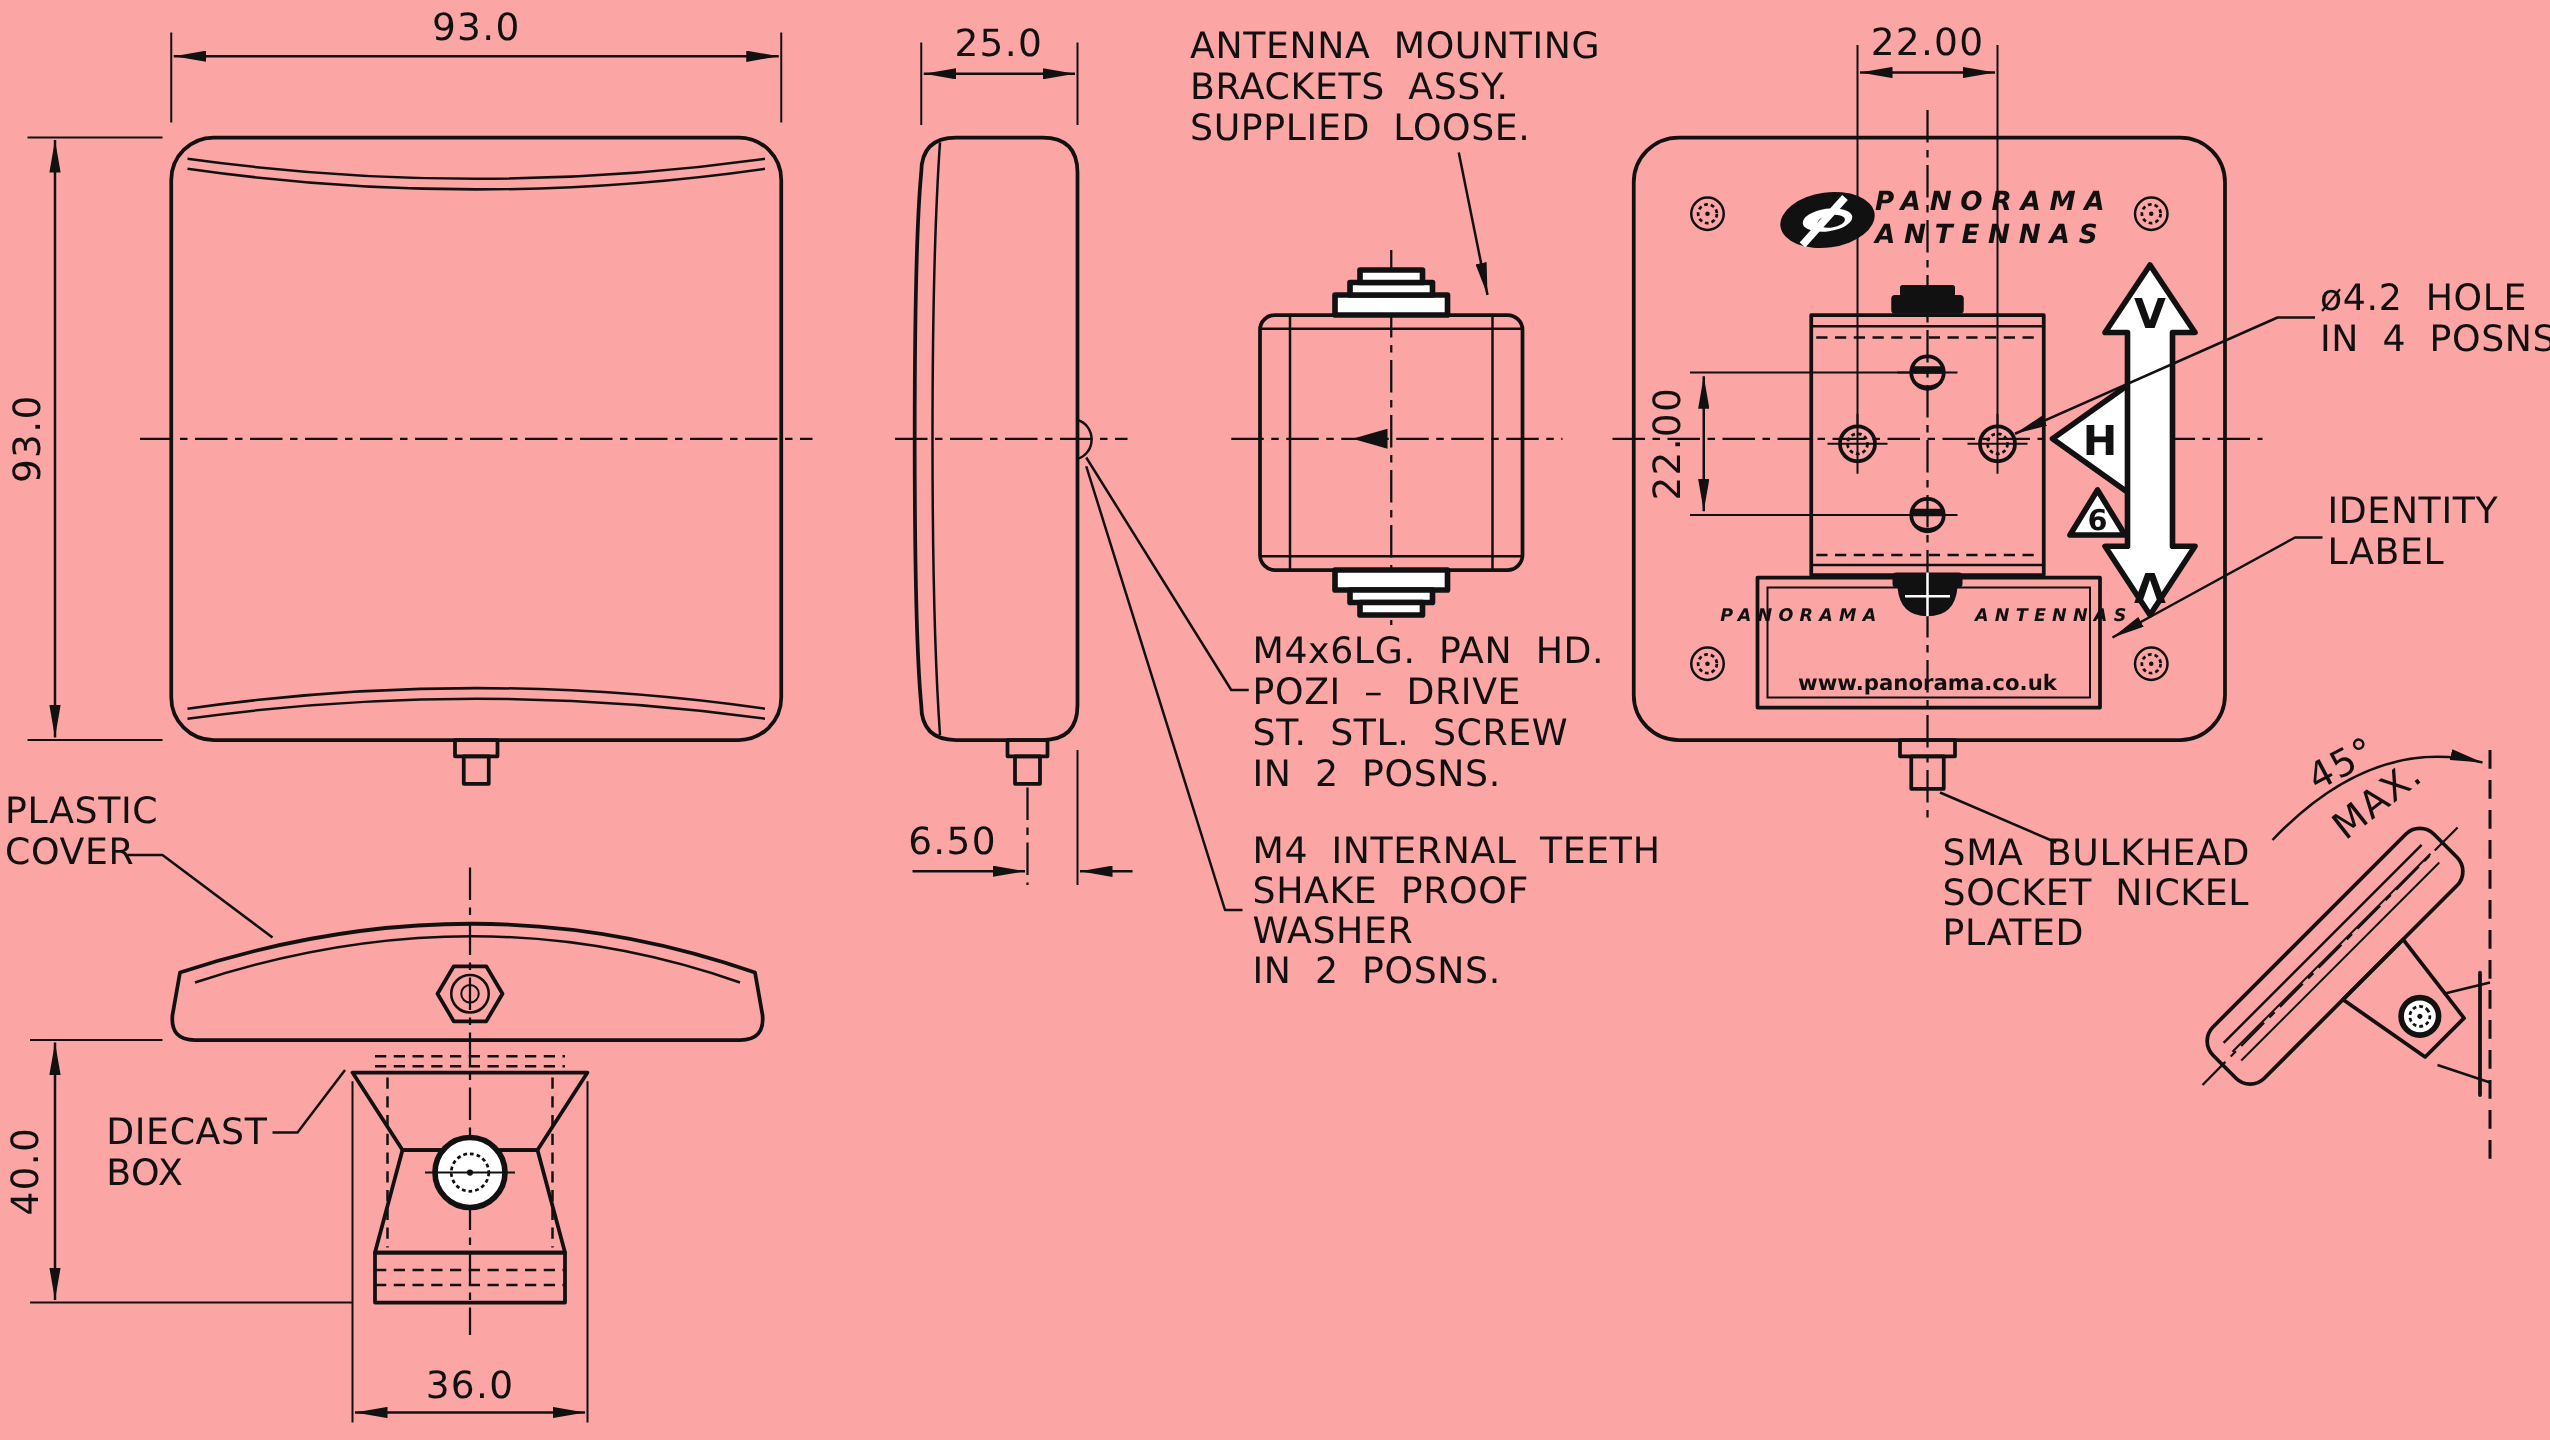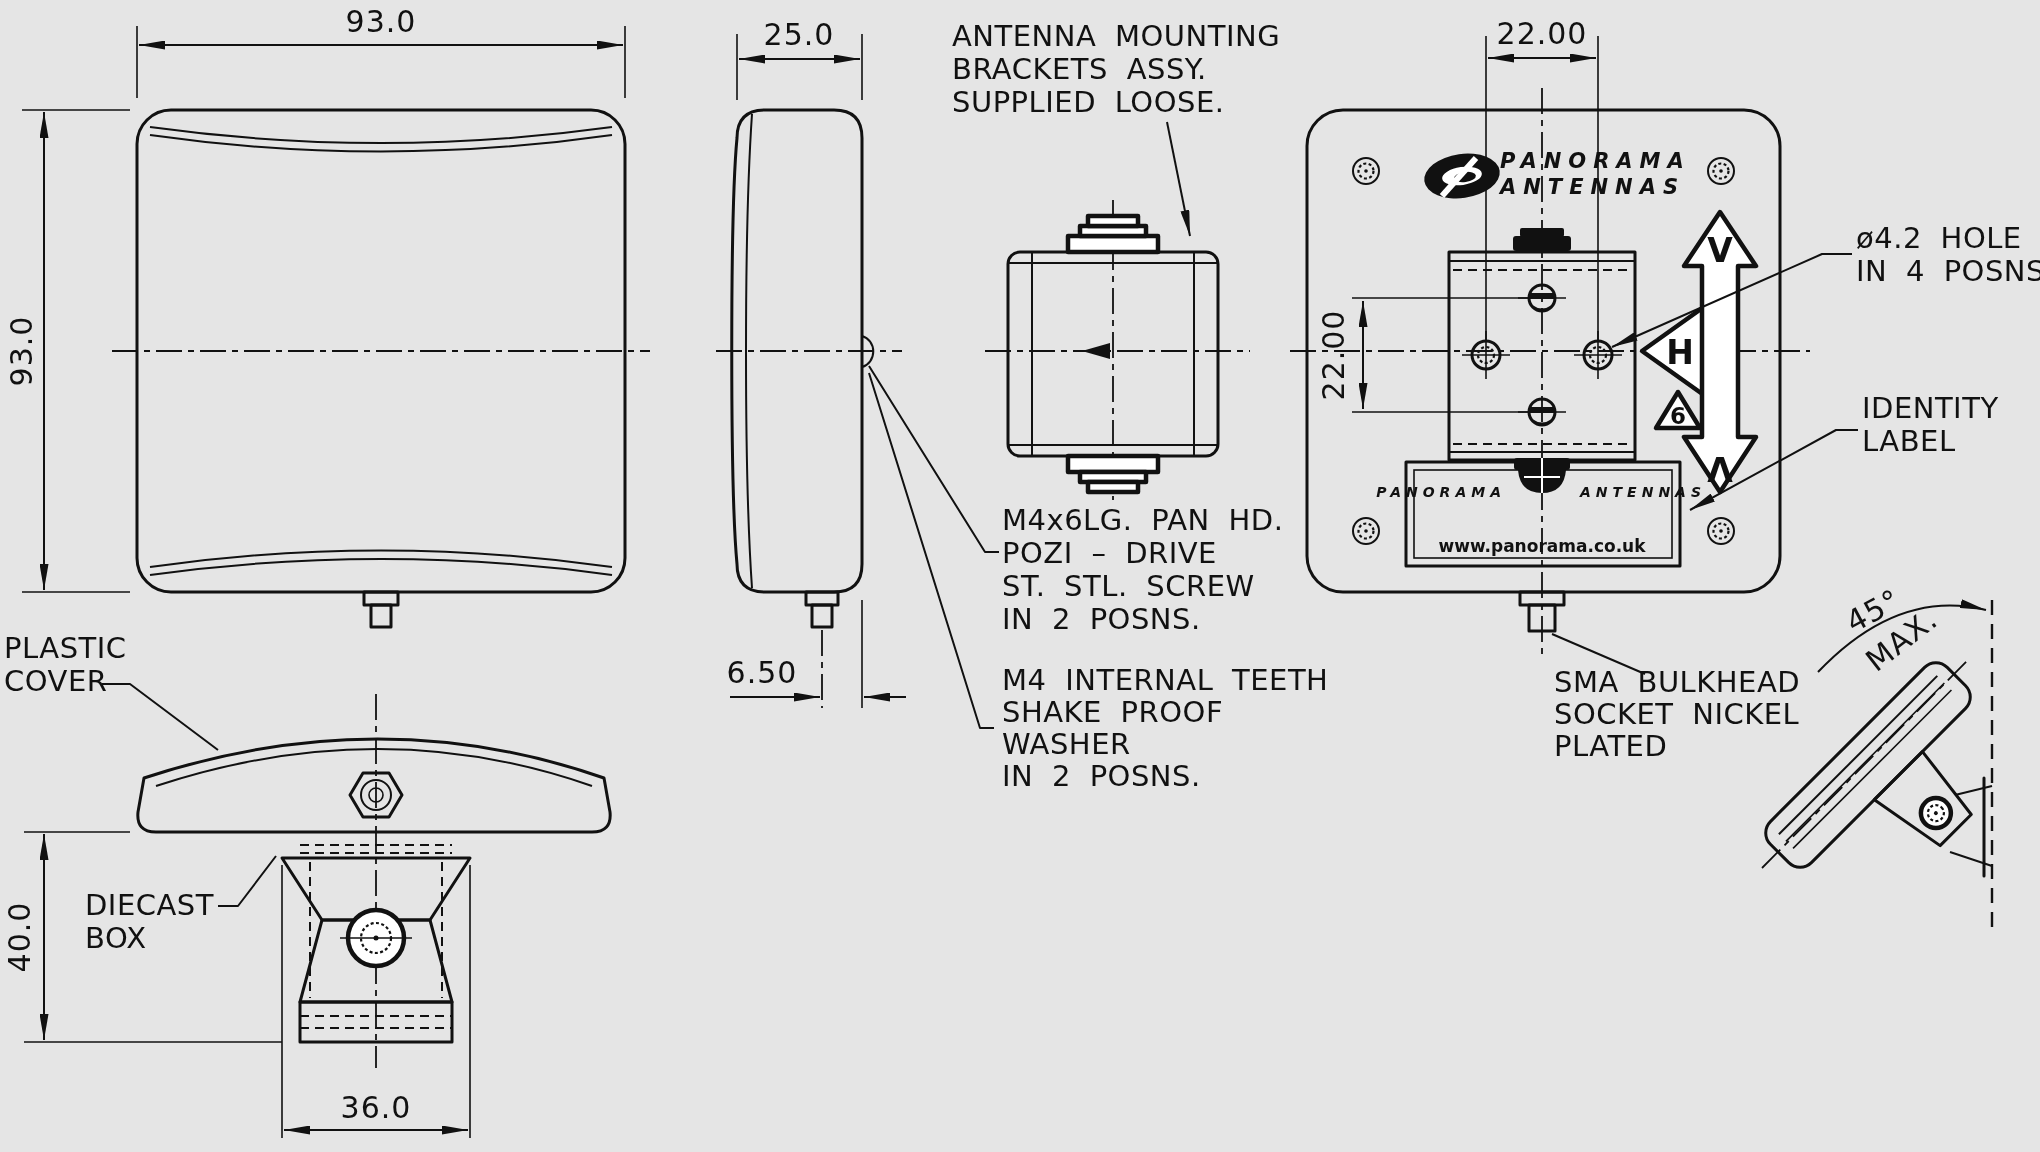--- a/index.html
+++ b/index.html
@@ -1,17 +1,17 @@
 <!DOCTYPE html>
 <html><head>
 <meta charset="utf-8">
 <title>Drawing</title>
 <style>
   html,body{margin:0;padding:0;background:#fff;}
-  .stage{width:2040px;height:1152px;background:#e5e5e5;position:relative;}
+  .stage{width:2040px;height:1152px;background:#fca5a5;position:relative;}
   svg text{font-family:"DejaVu Sans",sans-serif;fill:#111;}
   .ln{stroke:#111;stroke-width:3;fill:none;stroke-linejoin:round;stroke-linecap:round;}
   .ln2{stroke:#111;stroke-width:2;fill:none;stroke-linejoin:round;}
   .thin{stroke:#111;stroke-width:1.6;fill:none;}
   .cl{stroke:#111;stroke-width:1.8;fill:none;stroke-dasharray:26 6 6 6;}
   .hid{stroke:#111;stroke-width:2;fill:none;stroke-dasharray:9 6;}
   .wall{stroke:#111;stroke-width:2.4;fill:none;stroke-dasharray:15 9;}
   .blk{fill:#111;stroke:none;}
   .gear{stroke:#111;stroke-width:2.2;fill:none;stroke-dasharray:3 2.4;}
   .dim{font-size:30px;letter-spacing:1px;}

